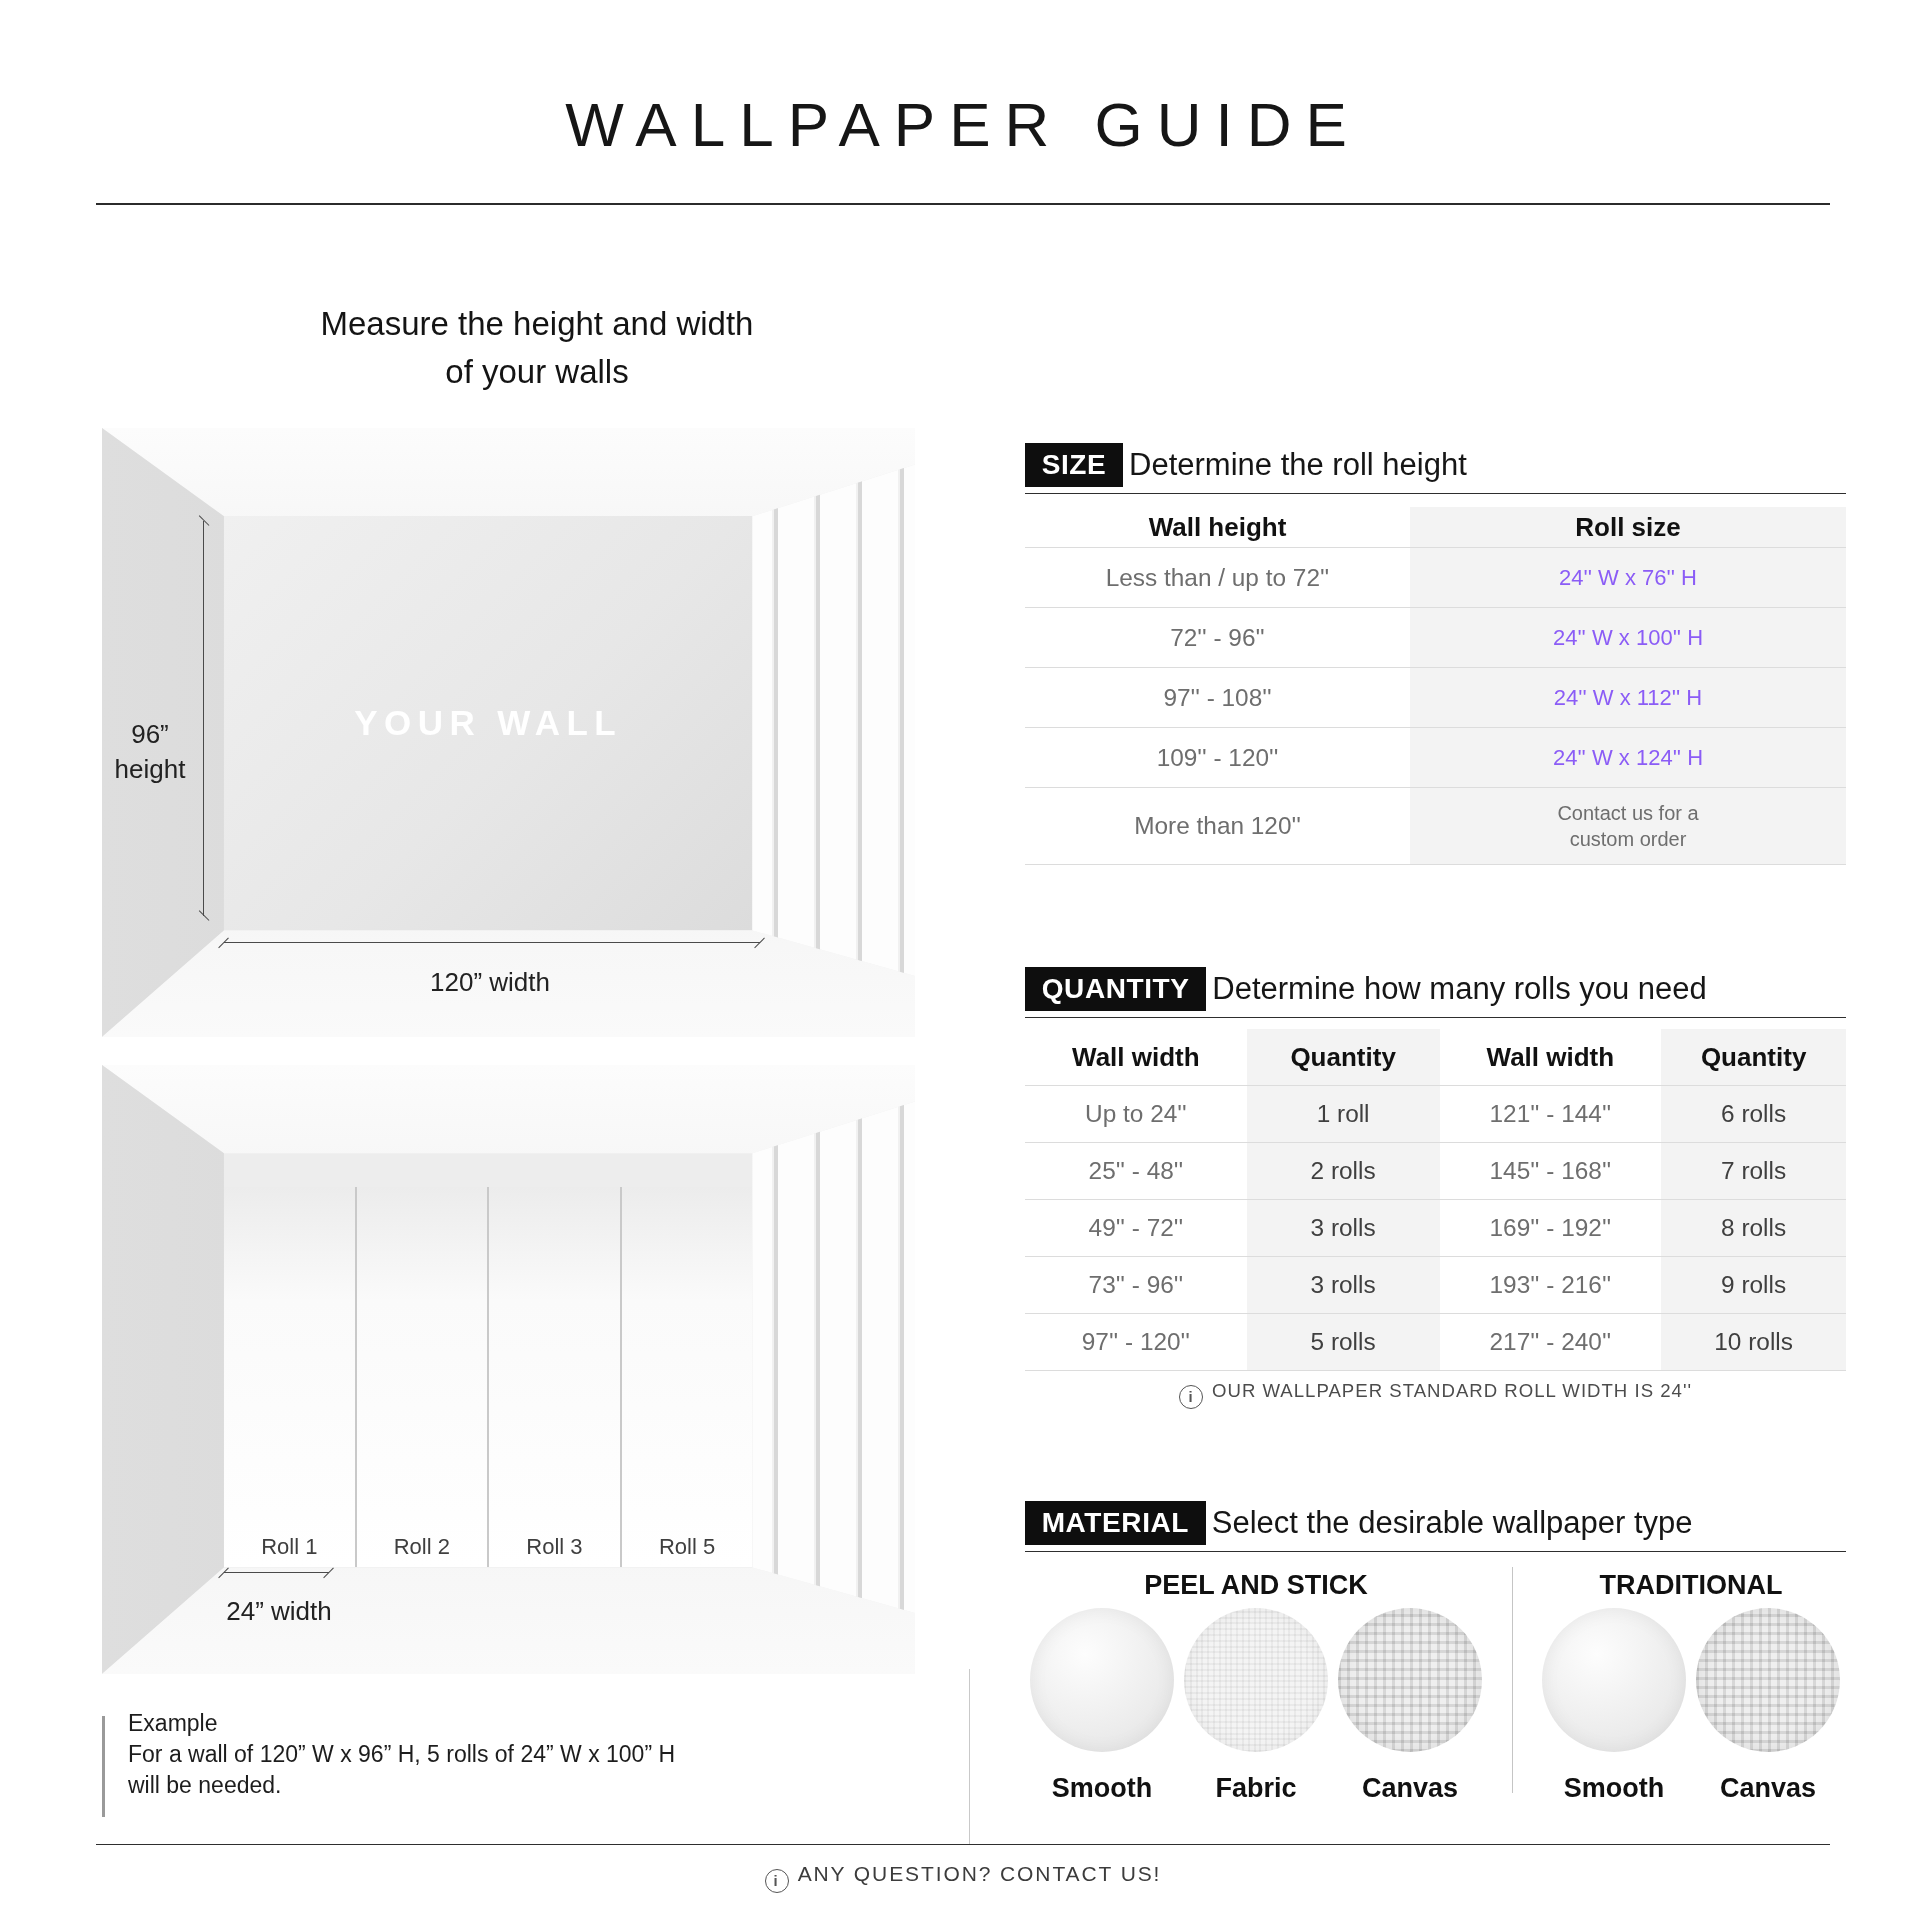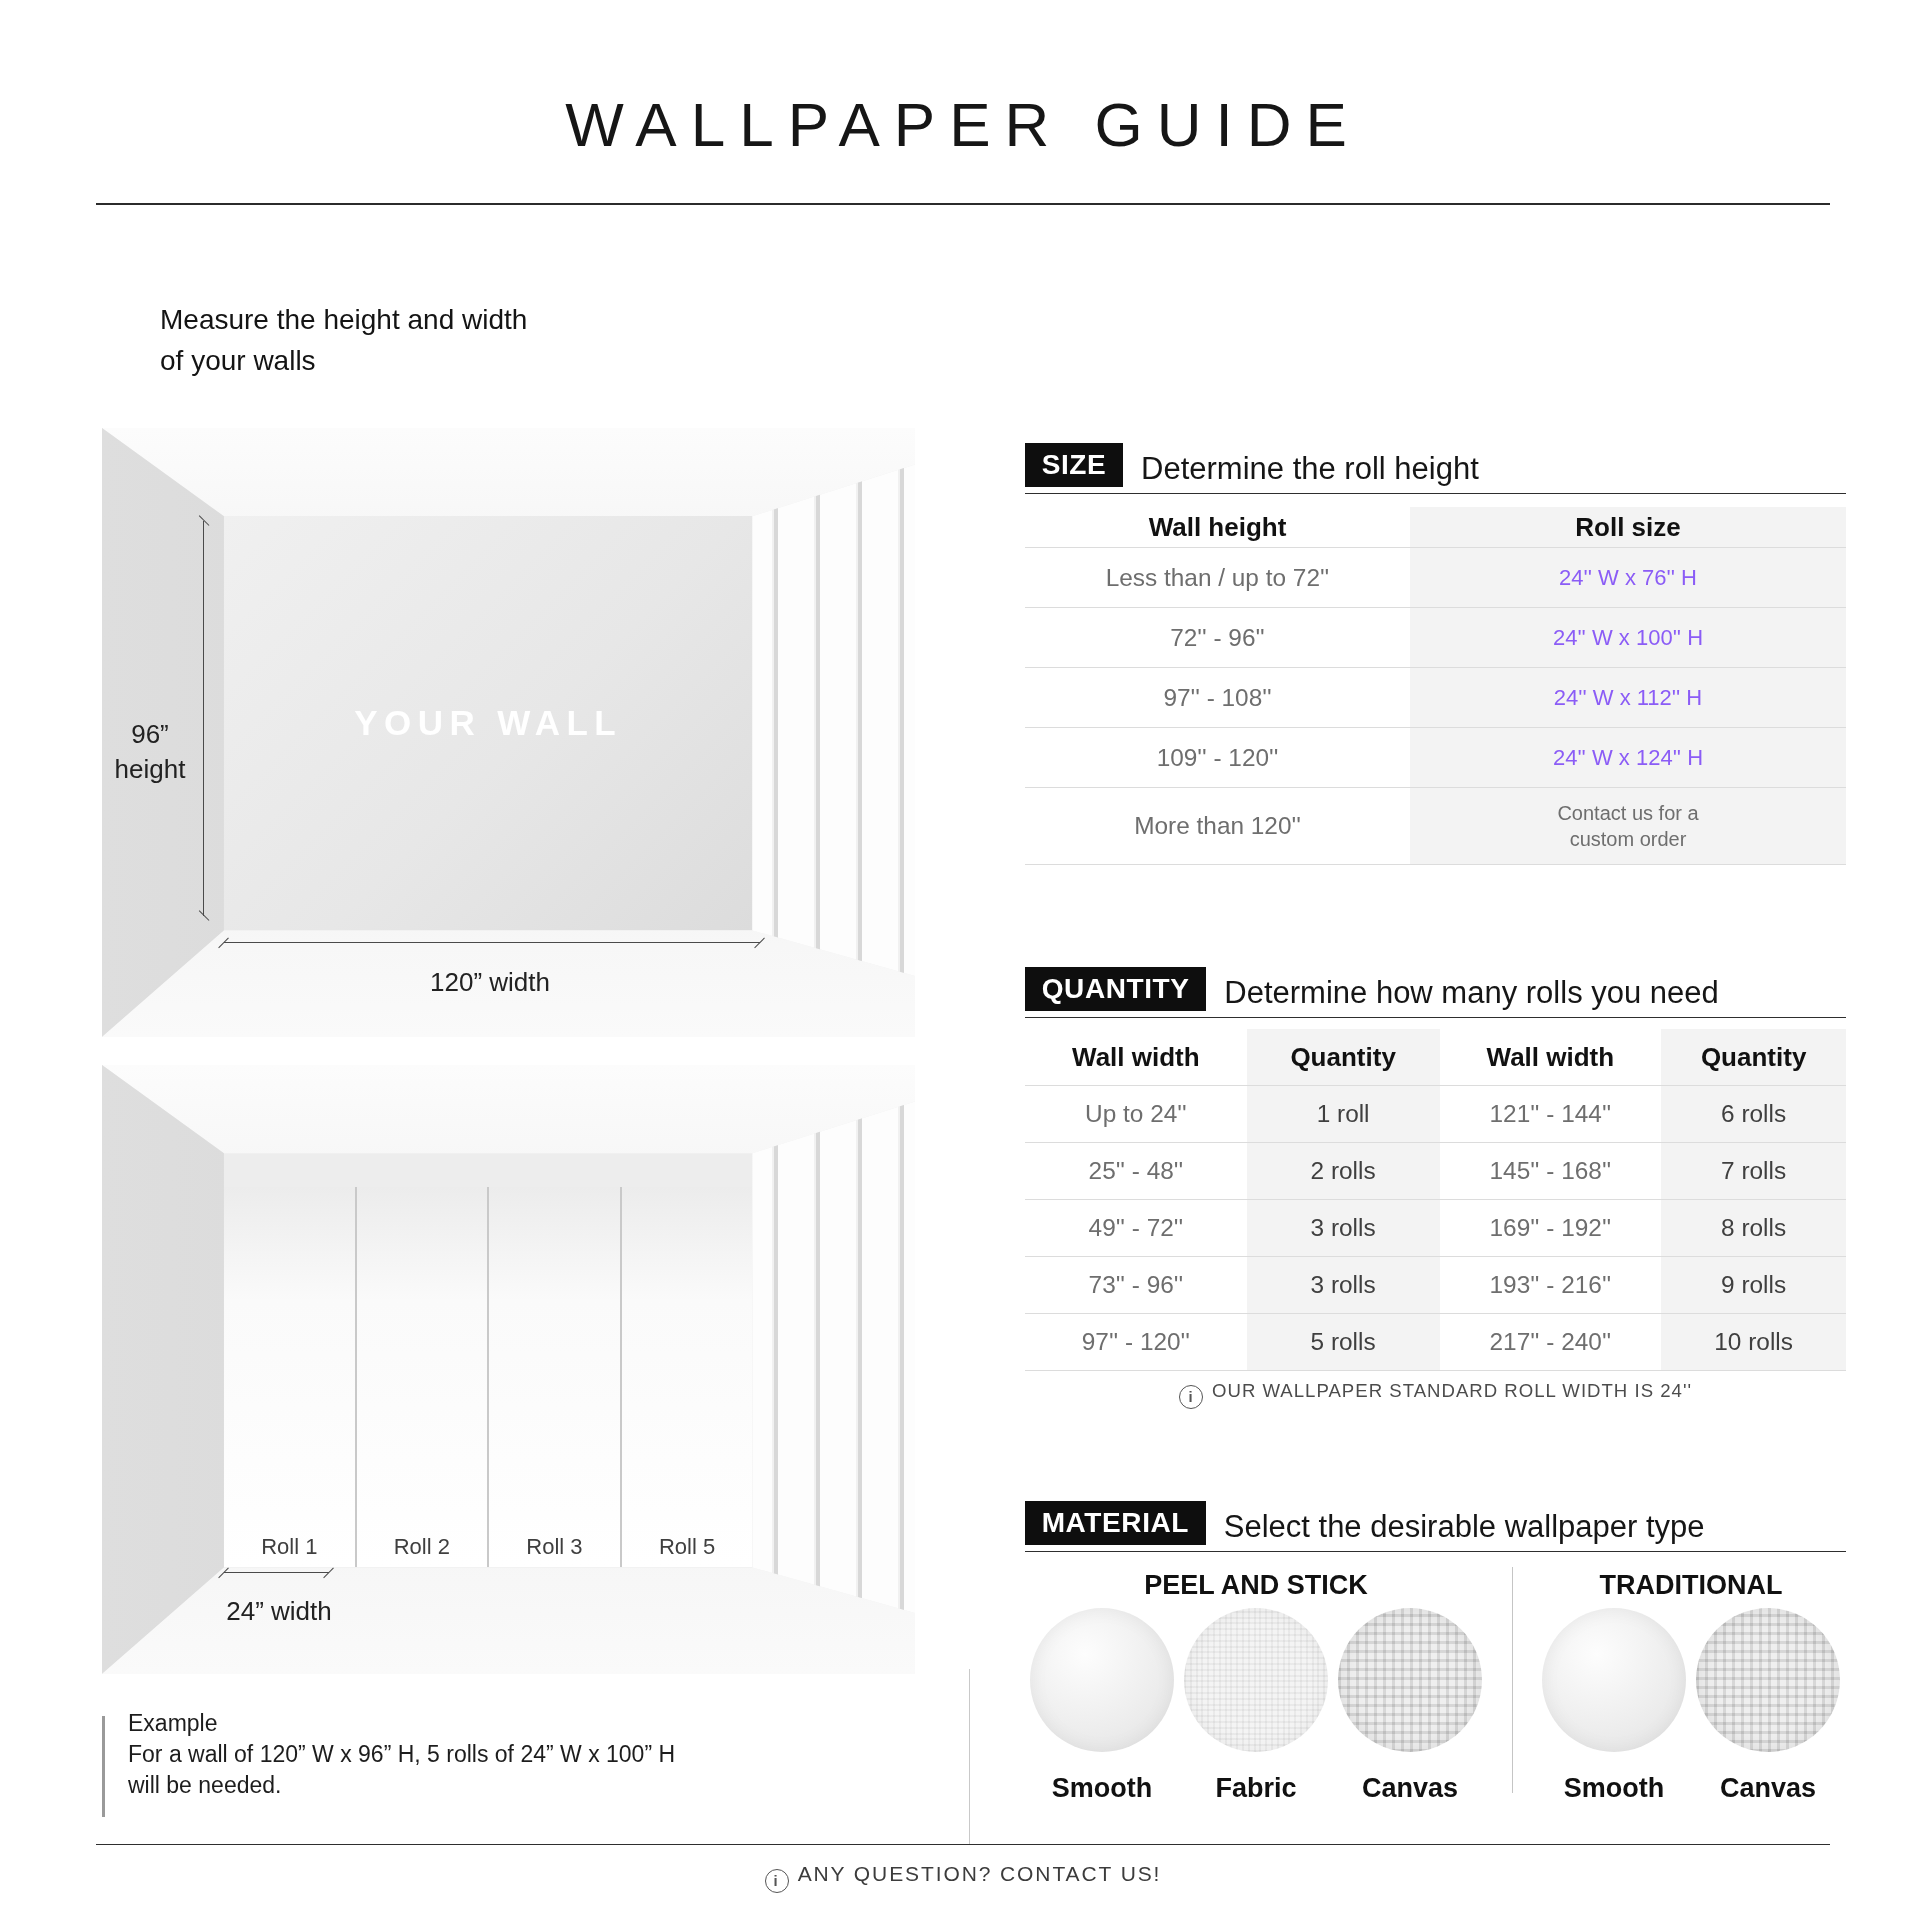--- a/index.html
+++ b/index.html
@@ -3,22 +3,22 @@
 <meta charset="utf-8">
 <style>
   html,body { margin:0; padding:0; }
   body { width:1926px; height:1926px; background:#ffffff; font-family:"Liberation Sans", sans-serif; color:#1c1c1c; }
   #canvas { position:relative; width:1926px; height:1926px; background:#ffffff; overflow:hidden; }
 
   .title { position:absolute; top:89px; left:0; width:100%; text-align:center;
            font-size:62px; font-weight:500; letter-spacing:14px; color:#161616; }
   .rule-top { position:absolute; top:203px; left:96px; width:1734px; height:1.9px; background:#2b2b2b; }
 
-  .left-heading  { position:absolute; left:160px;  top:300px; width:770px; text-align:left;
-                   font-size:28px; line-height:1.45; font-weight:500; color:#141414; white-space:pre-line; }
+  .left-heading  { position:absolute; left:152px;  top:300px; width:770px; text-align:center;
+                   font-size:33px; line-height:1.45; font-weight:500; color:#141414; white-space:pre-line; }
   .right-heading { position:absolute; left:1021px; top:312px; width:824px; text-align:center;
                    font-size:33px; font-weight:500; color:#141414; }
 
   
   .room { position:absolute; left:102px; width:813px; height:609px; background:#ededed; overflow:hidden; }
   .room1 { top:428px; } .room2 { top:1065px; }
   .r-ceiling  { position:absolute; inset:0; background:linear-gradient(180deg,#fcfcfc,#dcdcdc);
                 clip-path:polygon(0 0, 100% 0, 100% 6%, 80% 14.5%, 15% 14.5%); }
   .r-leftwall { position:absolute; inset:0; background:linear-gradient(90deg,#dedede,#d2d2d2);
                 clip-path:polygon(0 0, 15% 14.5%, 15% 82.5%, 0 100%); }
@@ -43,21 +43,21 @@
   .dim-h::before,.dim-h::after { content:""; position:absolute; top:-6.4px; width:1.3px; height:14px; background:#4a4a4a; transform:rotate(45deg); }
   .dim-h::before { left:-0.6px; } .dim-h::after { right:-0.6px; }
   .dim-label { position:absolute; font-size:26px; color:#222; text-align:center; white-space:pre-line; line-height:1.35; }
 
   
   .example-bar  { position:absolute; left:102px; top:1716px; width:2.6px; height:101px; background:#9a9a9a; }
   .example-text { position:absolute; left:128px; top:1708px; width:796px; font-size:23px; line-height:1.35; color:#1d1d1d; }
   .example-body { white-space:pre-line; }
 
   
-  .section-head { position:absolute; left:1025px; width:821px; display:flex; align-items:flex-end; gap:18px; }
+  .section-head { position:absolute; left:1025px; width:821px; display:flex; align-items:center; gap:6px; }
   .badge { background:#0e0e0e; color:#ffffff; font-weight:700; font-size:28px; padding:5.8px 16.7px; letter-spacing:0.6px; }
   .section-sub { font-size:31px; color:#161616; }
   .section-rule { position:absolute; left:1025px; width:821px; height:1.3px; background:#2e2e2e; }
 
   .size-table { position:absolute; left:1025px; top:507px; width:821px; }
   .size-shade { position:absolute; left:385px; top:0; width:436px; height:100%; background:#f3f3f3; }
   .t-row { position:relative; display:flex; align-items:center; border-bottom:0.6px solid #dcdcdc; }
   .size-table .t-row { height:59px; }
   .size-table .t-head { height:40px; }
   .size-table .c1 { width:385px; text-align:center; }

